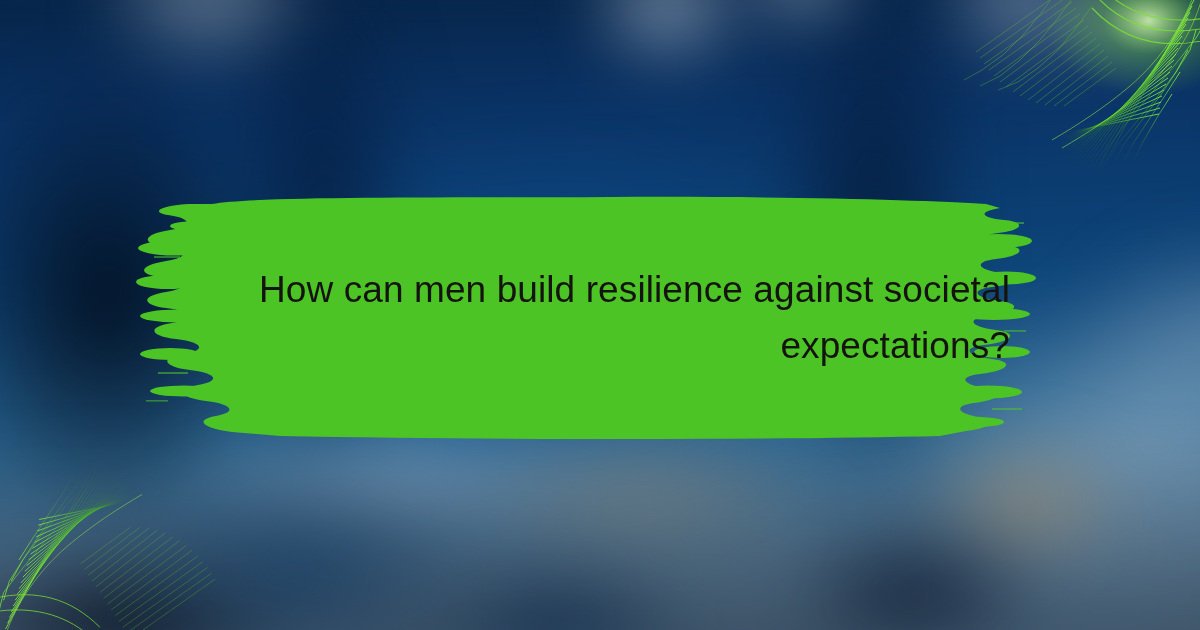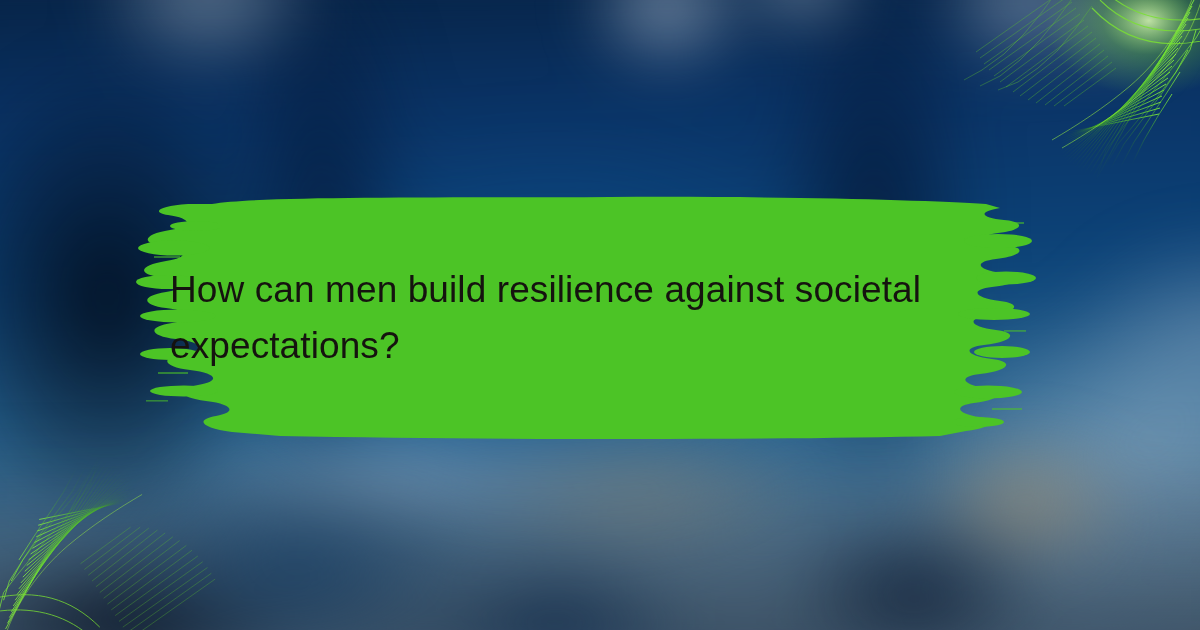--- a/index.html
+++ b/index.html
@@ -79,21 +79,21 @@
     left:140px; top:186px;
     width:890px; height:262px;
   }
   #brush-wrap svg { display:block; width:100%; height:100%; overflow:visible; }
 
   
   #headline {
     position:absolute;
     left:170px; top:262px;
     width:840px;
-    text-align:left;
+    text-align:right;
     font-family:"Liberation Sans", sans-serif;
     font-size:37px;
     font-weight:400;
     line-height:1.52;
     letter-spacing:.1px;
     color:#15130f;
     z-index:6;
   }
 </style>
 </head>

